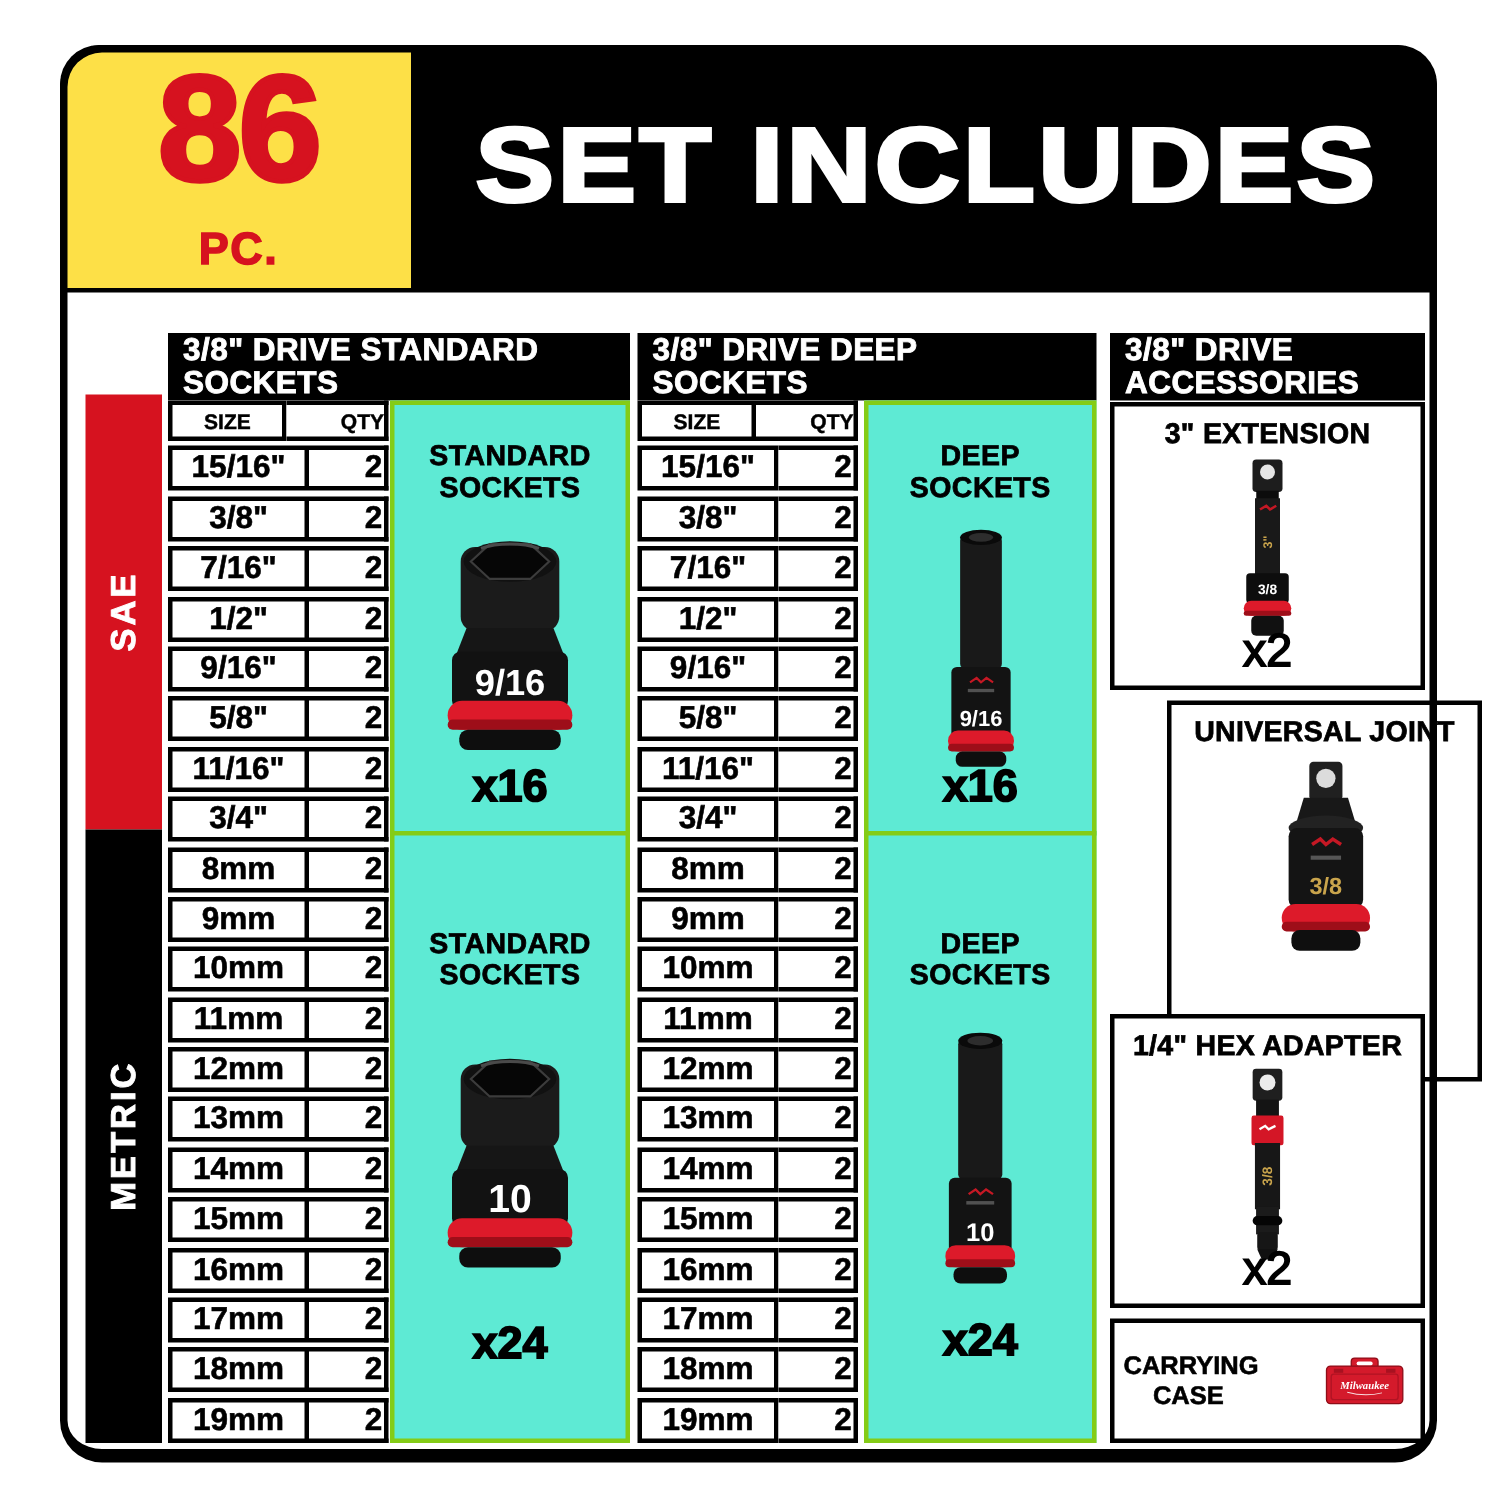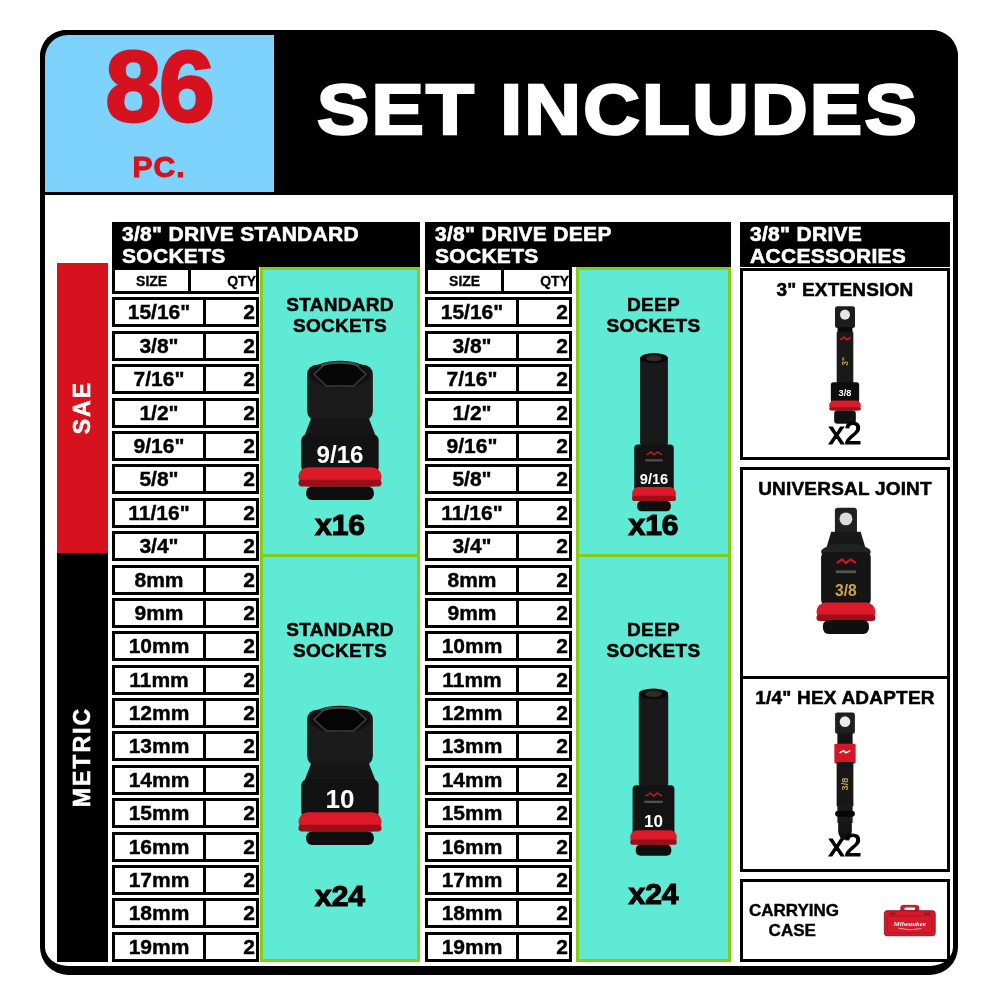--- a/index.html
+++ b/index.html
@@ -8,21 +8,21 @@
     --gold:#C9A44C;
     --ink:#000000;
   }
   *{box-sizing:border-box;margin:0;padding:0;}
   html,body{background:#ffffff;}
   body{font-family:"Liberation Sans",sans-serif;}
   .page{position:relative;width:1000px;height:1000px;background:#fff;overflow:hidden;}
 
   
   .banner{position:absolute;left:40px;top:30px;width:918px;height:165px;background:#000;border-radius:26px 26px 0 0;}
-  .badge{position:absolute;left:44px;top:34px;width:230px;height:158px;background:#7dd3fc;border-radius:22px 0 0 0;
+  .badge{position:absolute;left:44px;top:34px;width:230px;height:158px;background:#fde047;border-radius:22px 0 0 0;
          display:flex;flex-direction:column;align-items:center;justify-content:center;z-index:3;}
   .badge-num{font-size:100px;font-weight:bold;color:var(--brand-red);line-height:.88;letter-spacing:-2px;
              -webkit-text-stroke:3px var(--brand-red);}
   .badge-unit{font-size:30px;font-weight:bold;color:var(--brand-red);letter-spacing:1px;margin-top:20px;
               -webkit-text-stroke:1px var(--brand-red);}
   .set-title{position:absolute;left:288px;top:30px;width:660px;height:160px;display:flex;align-items:center;justify-content:center;
              color:#fff;font-size:70px;font-weight:bold;letter-spacing:2px;z-index:3;
              -webkit-text-stroke:2.5px #fff;transform:scaleX(1.12);}
 
   
@@ -70,21 +70,21 @@
               -webkit-text-stroke:1.2px #000;}
 
   
   .acc-box{position:absolute;left:740px;width:210px;background:#fff;border:3px solid #000;z-index:2;
            display:flex;flex-direction:column;align-items:center;}
   .acc-title{margin-top:8px;font-weight:bold;font-size:19px;text-align:center;letter-spacing:.2px;
              -webkit-text-stroke:.5px #000;}
   .acc-count{position:absolute;bottom:5px;left:0;width:100%;text-align:center;font-weight:normal;font-size:31px;
              -webkit-text-stroke:1.2px #000;}
   .acc-ext{top:268px;height:192px;}
-  .acc-uni{top:467px;height:254px;}
+  .acc-uni{top:467px;height:254px;margin-left:38px;}
   .acc-hex{top:676px;height:196px;}
   .acc-case{top:879px;height:83px;flex-direction:row;justify-content:space-between;align-items:center;padding:4px 10px 4px 6px;gap:48px;}
   .case-label{width:46%;text-align:center;font-weight:bold;font-size:17px;line-height:1.15;-webkit-text-stroke:.4px #000;}
 </style>
 </head>
 <body>
 
 <div class="page">
 
   <div class="banner"></div>

